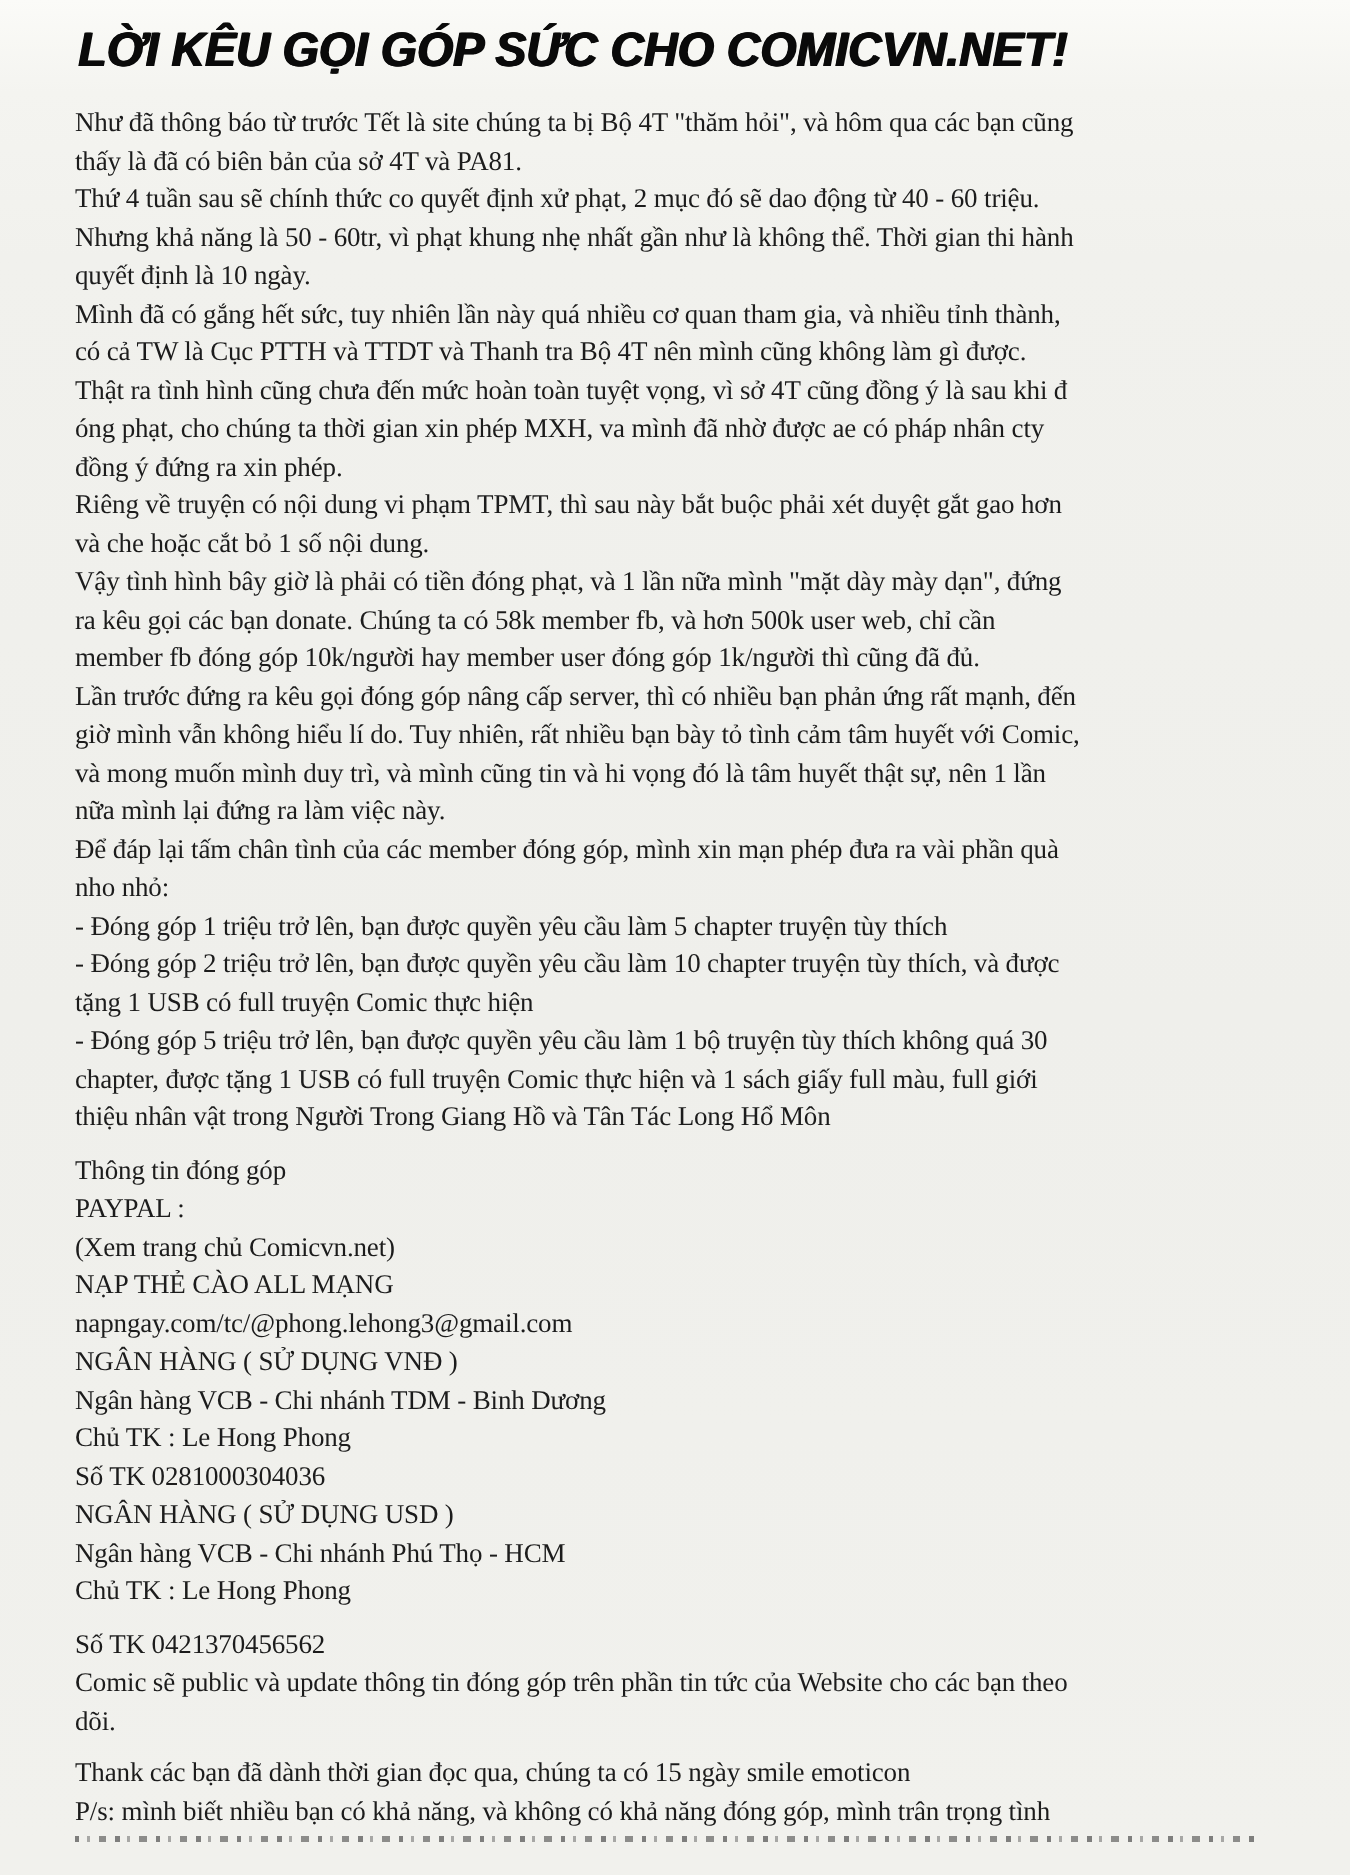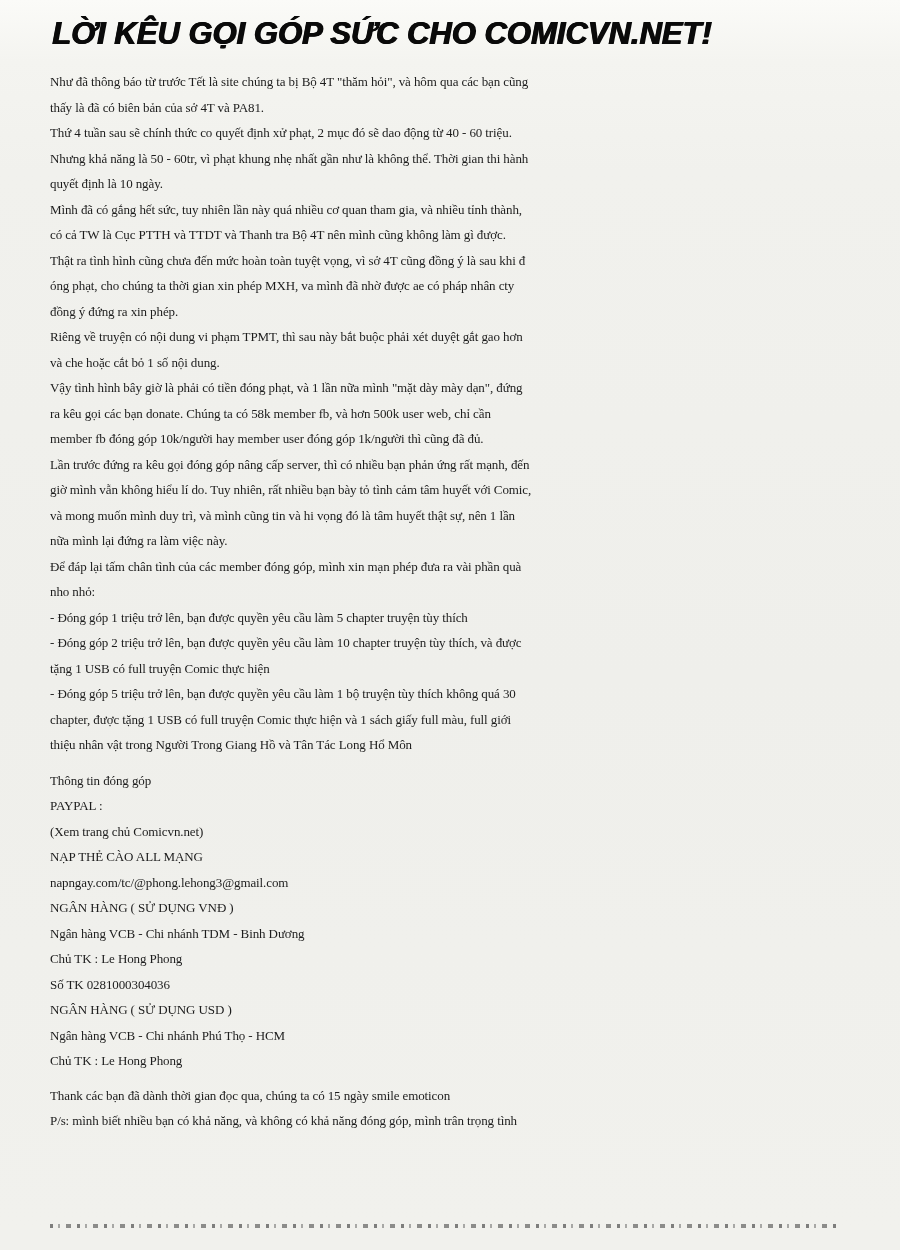--- a/index.html
+++ b/index.html
@@ -33,21 +33,21 @@
     color:var(--title);
     text-shadow:0.9px 0 0 var(--title), -0.3px 0 0 var(--title);
     transform:scaleY(1.04);
     transform-origin:left top;
     white-space:pre;
   }
   .body-text{
     color:var(--text);
   }
   .tblock{
-    font-size:13px;
+    font-size:18px;
     line-height:25.5px;
     white-space:pre;
     letter-spacing:-0.1px;
   }
   .gap{margin-top:10px;}
   .gap-sm{margin-top:9px;}
   .cutoff{
     position:absolute;
     left:50px;right:60px;bottom:0;
     height:4px;
@@ -101,19 +101,22 @@
 NẠP THẺ CÀO ALL MẠNG
 napngay.com/tc/@phong.lehong3@gmail.com
 NGÂN HÀNG ( SỬ DỤNG VNĐ )
 Ngân hàng VCB - Chi nhánh TDM - Binh Dương
 Chủ TK : Le Hong Phong
 Số TK 0281000304036
 NGÂN HÀNG ( SỬ DỤNG USD )
 Ngân hàng VCB - Chi nhánh Phú Thọ - HCM
 Chủ TK : Le Hong Phong</div>
 
+    <div class="tblock gap">Số TK 0421370456562
+Comic sẽ public và update thông tin đóng góp trên phần tin tức của Website cho các bạn theo
+dõi.</div>
 
     <div class="tblock gap-sm">Thank các bạn đã dành thời gian đọc qua, chúng ta có 15 ngày smile emoticon
 P/s: mình biết nhiều bạn có khả năng, và không có khả năng đóng góp, mình trân trọng tình</div>
   </div>
 
   <div class="cutoff"></div>
 </div>
 
 </body></html>

